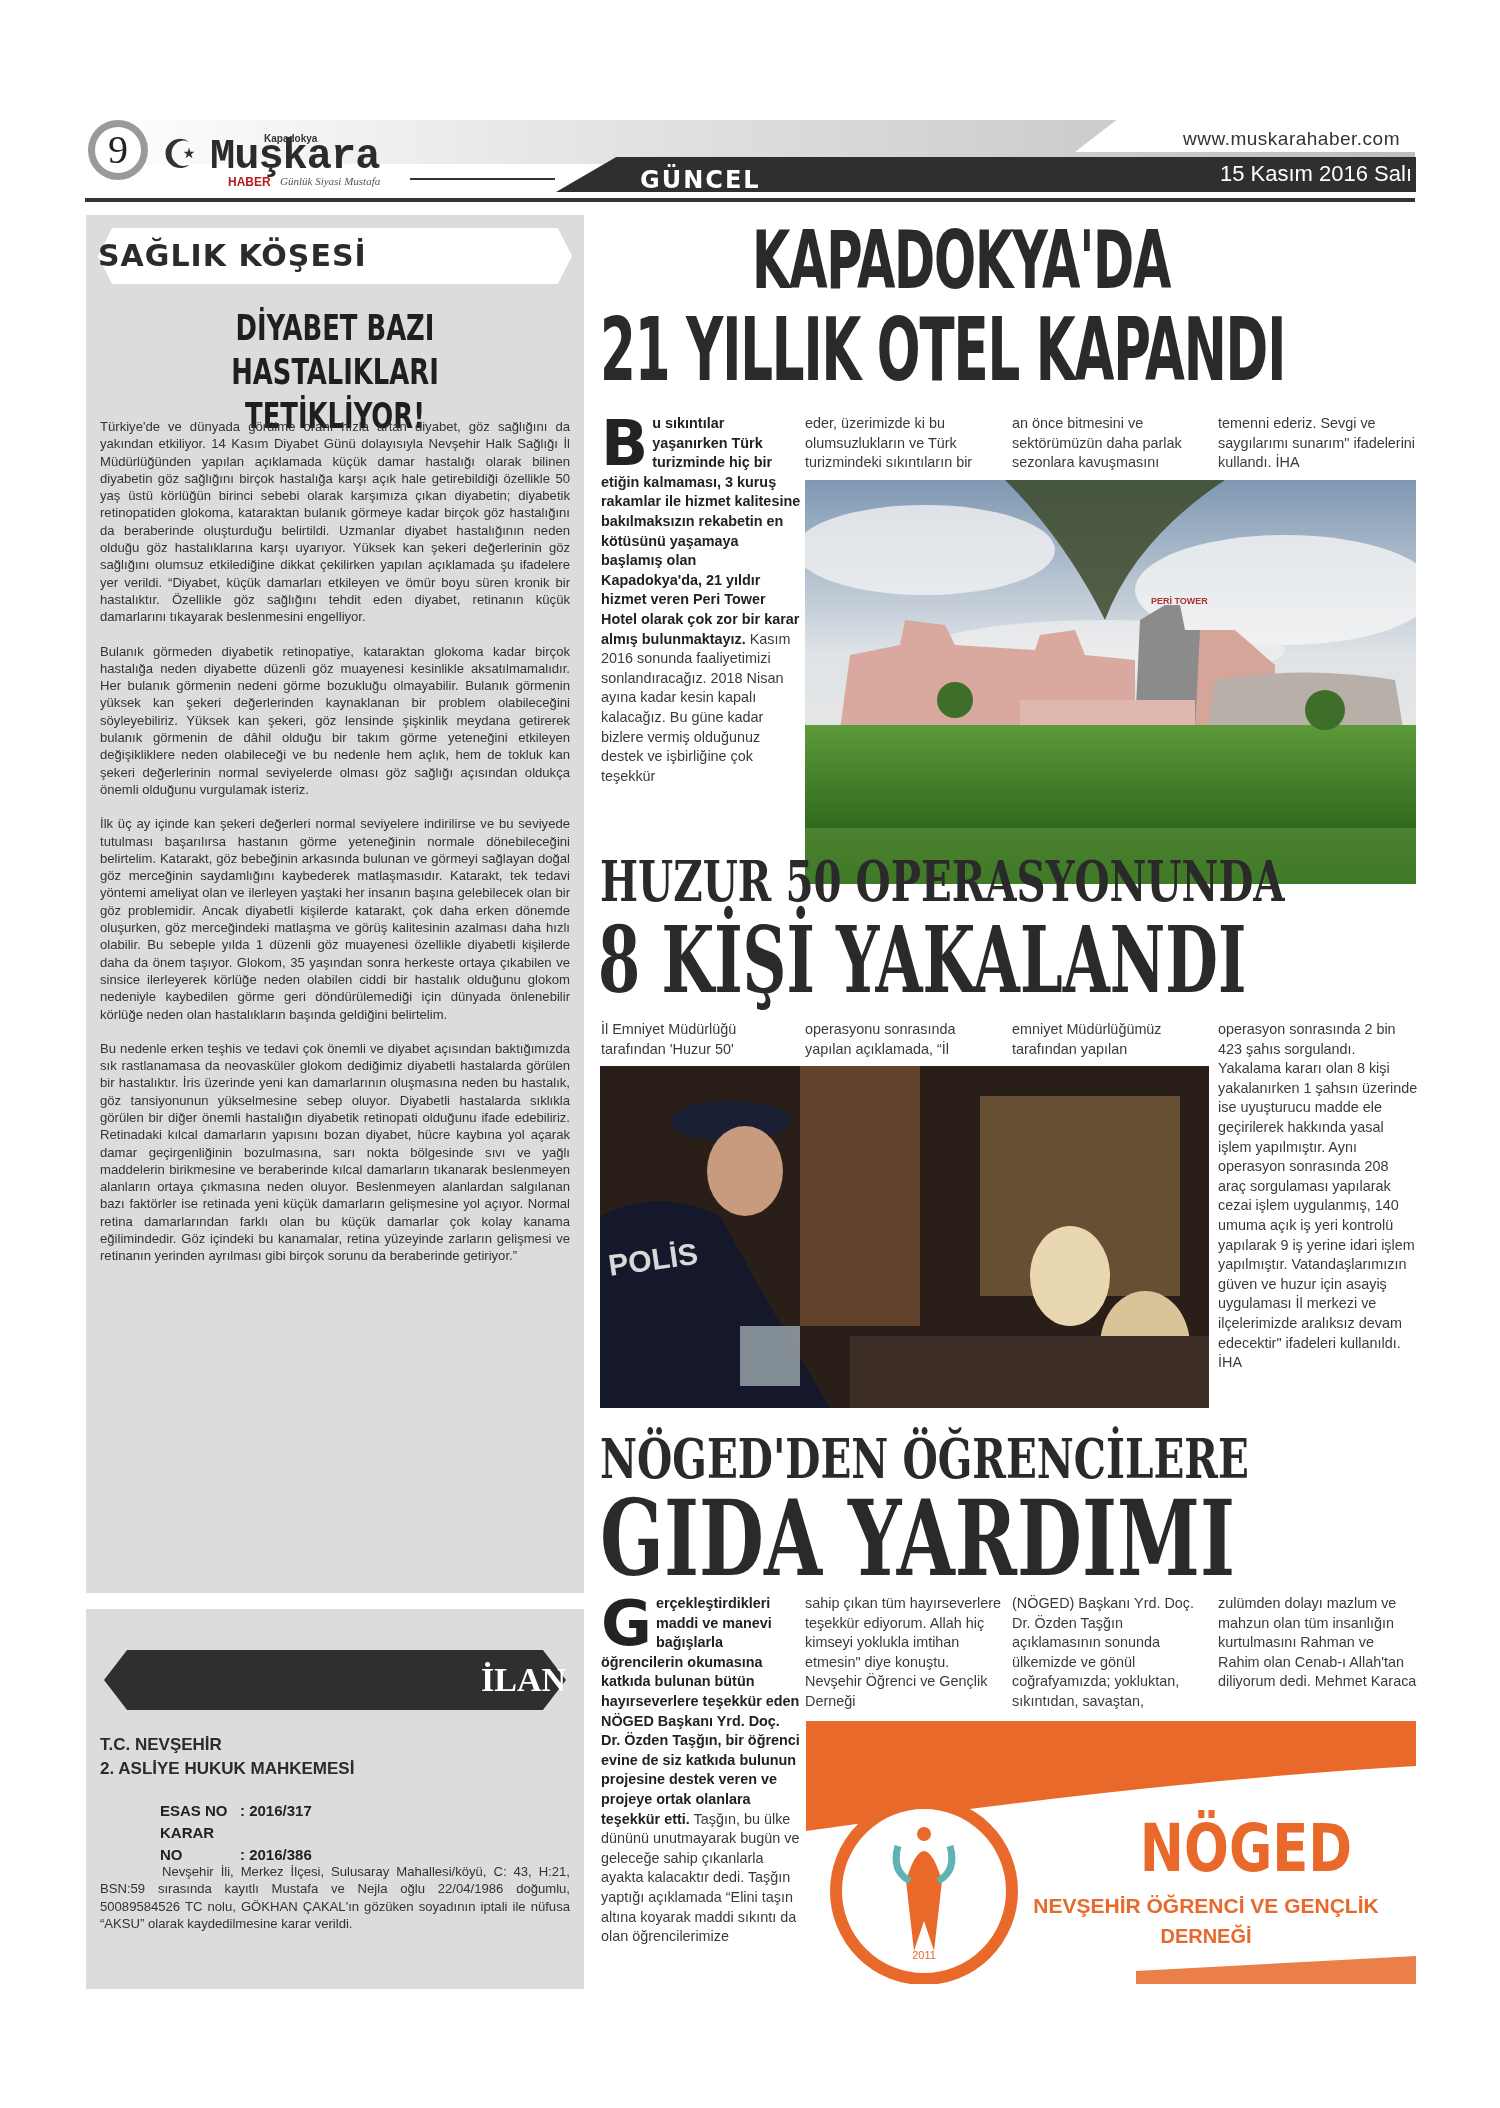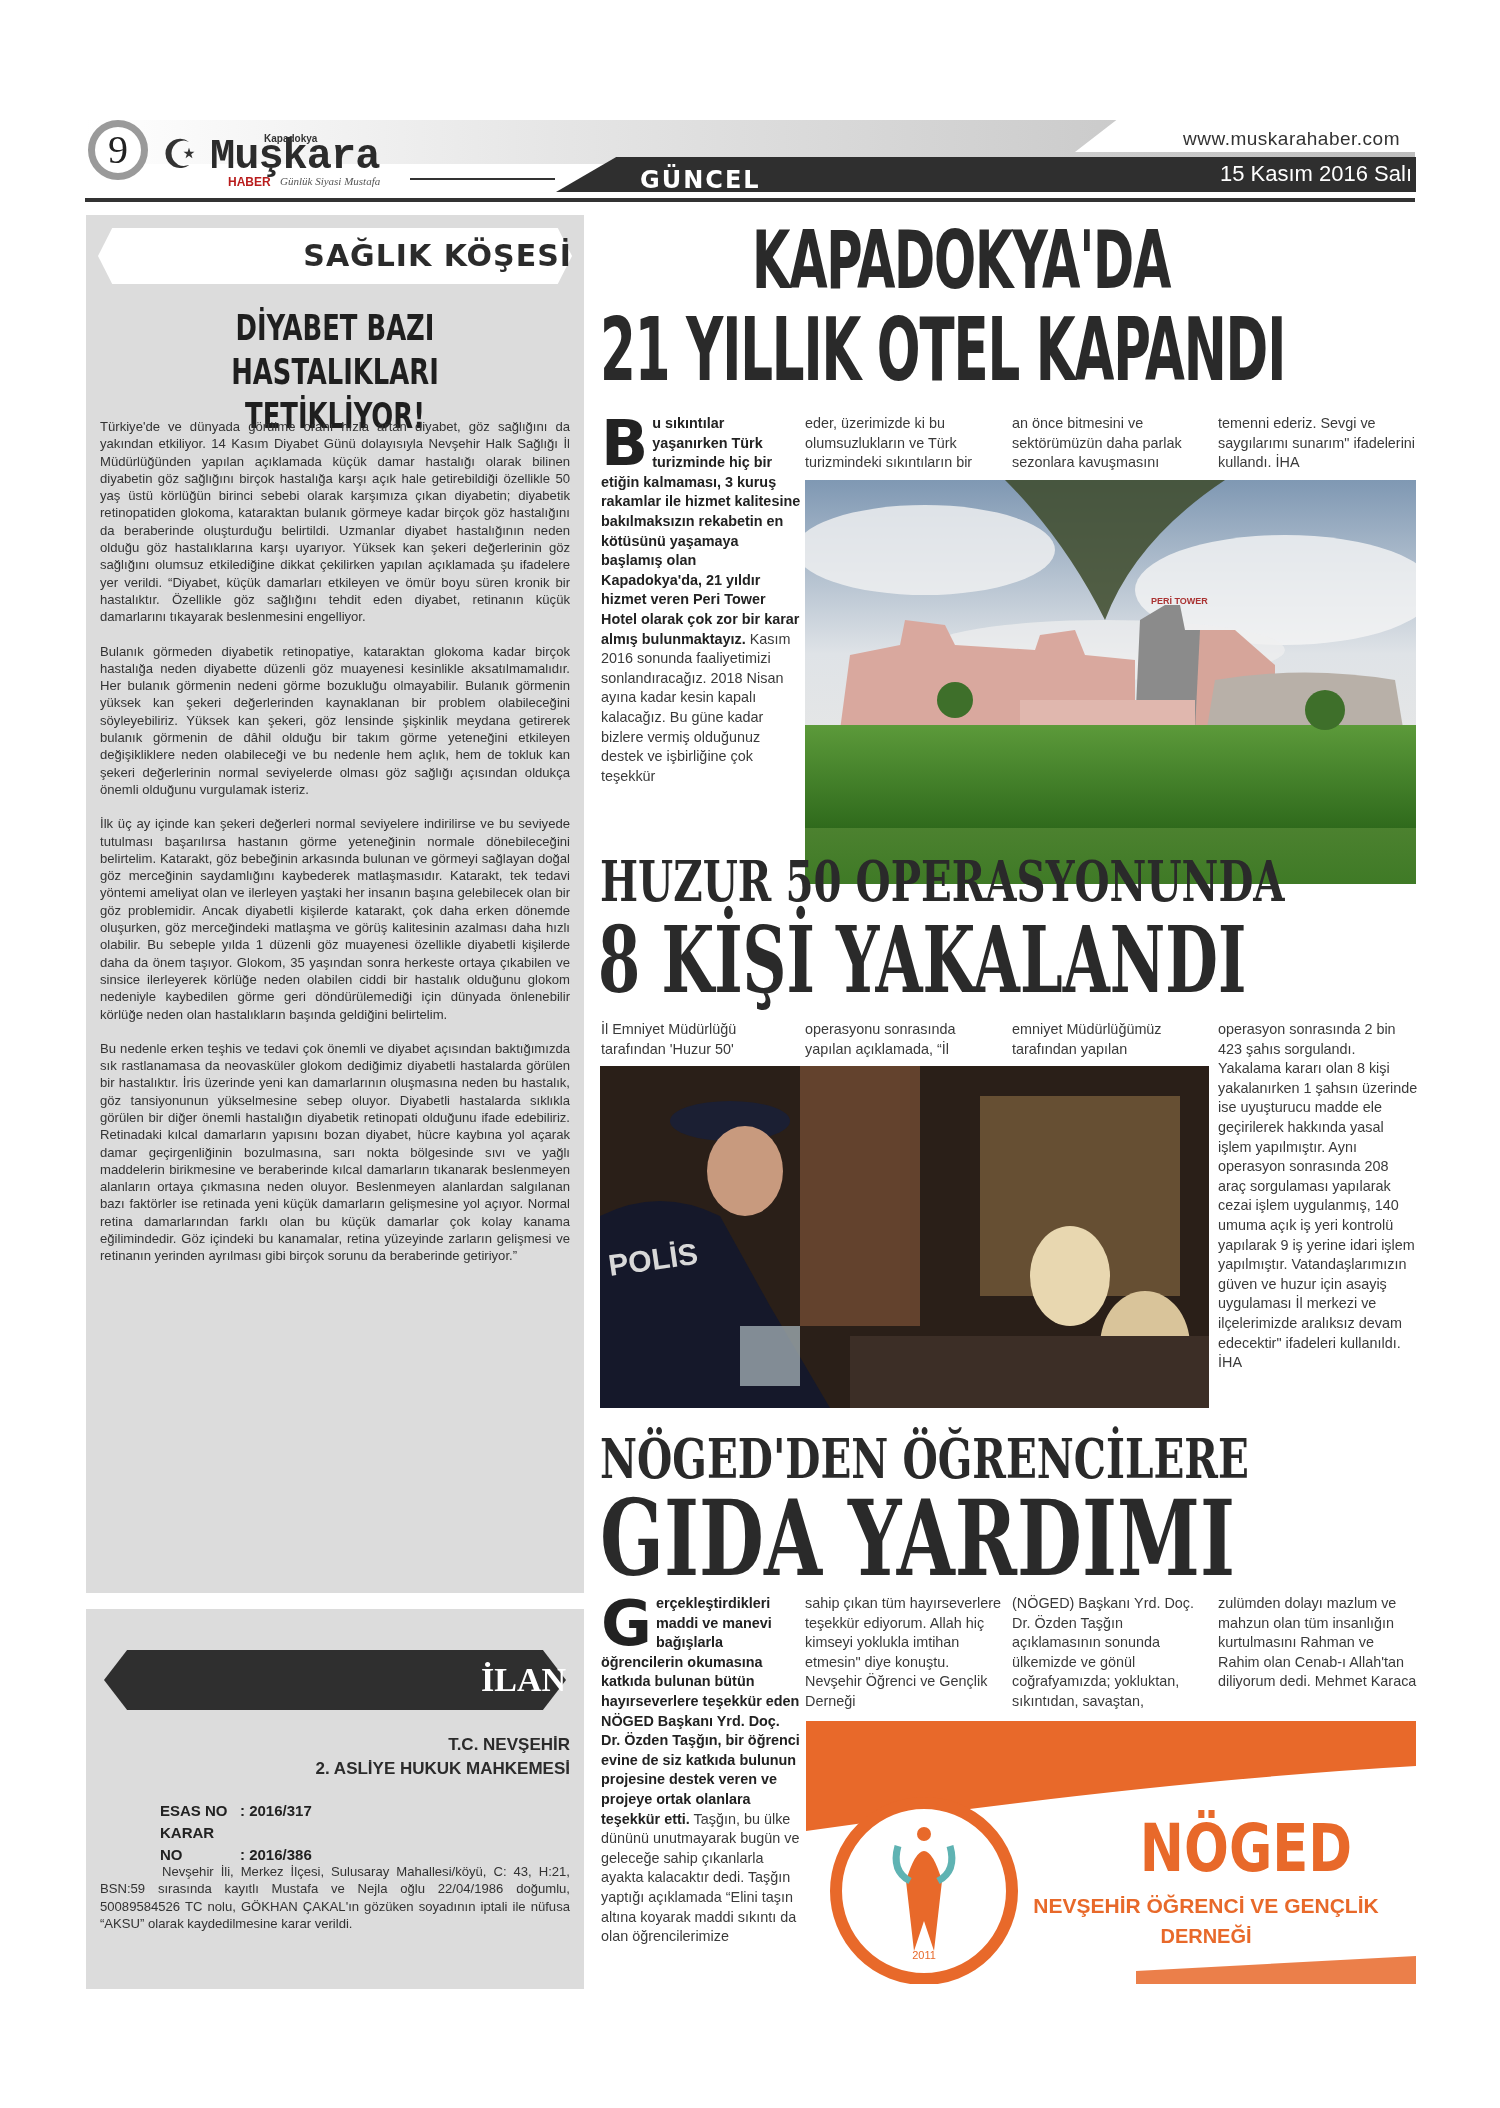--- a/index.html
+++ b/index.html
@@ -20,30 +20,30 @@
 #logo-line{left:410px;top:178px;width:145px;height:2px;background:#333}
 #section-bar{left:556px;top:157px;width:860px;height:35px;background:#2f2f2f;clip-path:polygon(7% 0,100% 0,100% 100%,0 100%)}
 #section-label{left:640px;top:163px;height:35px;line-height:35px;font-size:24px;font-weight:bold;color:#fff;letter-spacing:2px;font-family:"DejaVu Sans",sans-serif}
 #site-url{right:100px;top:128px;font-size:19px;color:#333;letter-spacing:.5px}
 #issue-date{right:88px;top:161px;font-size:22px;color:#fff}
 #hdr-rule{left:85px;top:198px;width:1330px;height:4px;background:#333}
 
 
 #health-box{left:86px;top:215px;width:498px;height:1378px;background:#dcdcdc}
 #health-banner{left:98px;top:228px;width:474px;height:56px;background:#fff;clip-path:polygon(0 50%,3% 0,97% 0,100% 50%,97% 100%,3% 100%)}
-#health-label{left:98px;top:228px;width:474px;height:56px;text-align:right;line-height:56px;font-size:30px;font-weight:bold;font-family:"DejaVu Sans",sans-serif;color:#2b2b2b;letter-spacing:1px}
+#health-label{left:98px;top:228px;width:474px;height:56px;text-align:left;line-height:56px;font-size:30px;font-weight:bold;font-family:"DejaVu Sans",sans-serif;color:#2b2b2b;letter-spacing:1px}
 #health-title{left:98px;top:306px;width:474px;text-align:center;font-family:"DejaVu Sans Condensed","DejaVu Sans",sans-serif;font-weight:bold;font-size:35px;line-height:44px;color:#1f1f1f;transform:scaleX(.82)}
 .body-text{font-size:13.1px;line-height:17.3px;text-align:justify;color:#333}
 #health-body{left:100px;top:418px;width:470px}
 #health-body p{margin-bottom:17px}
 
 #ilan-box{left:86px;top:1609px;width:498px;height:380px;background:#dcdcdc}
 #ilan-banner{left:104px;top:1650px;width:462px;height:60px;background:#2f2f2f;clip-path:polygon(0 50%,5% 0,95% 0,100% 50%,95% 100%,5% 100%)}
 #ilan-label{left:104px;top:1650px;width:462px;height:60px;text-align:right;line-height:60px;font-size:34px;font-weight:bold;color:#fff;font-family:"Liberation Serif",serif}
-#court{left:100px;top:1733px;width:470px;text-align:right;font-size:17px;font-weight:bold;line-height:24px;color:#2b2b2b}
+#court{left:100px;top:1733px;width:470px;text-align:left;font-size:17px;font-weight:bold;line-height:24px;color:#2b2b2b}
 #case-nos{left:160px;top:1800px;font-size:15px;font-weight:bold;line-height:22px;color:#222}
 #case-nos .k{display:inline-block;width:80px}
 #ilan-body{left:100px;top:1863px;width:470px;text-indent:62px}
 
 
 .headline-cond{font-family:"DejaVu Sans",sans-serif;font-weight:bold;color:#2a2a2a;white-space:nowrap;transform-origin:left top;letter-spacing:-2px}
 .headline-serif{font-family:"DejaVu Serif",serif;font-weight:bold;color:#2a2a2a;white-space:nowrap;transform-origin:left top}
 #h1a{left:752px;top:218px;font-size:80px;line-height:86px;transform:scaleX(.62)}
 #h1b{left:600px;top:305px;font-size:88px;line-height:90px;transform:scaleX(.585)}
 #h2a{left:600px;top:850px;font-size:56px;line-height:62px;transform:scaleX(.72)}

